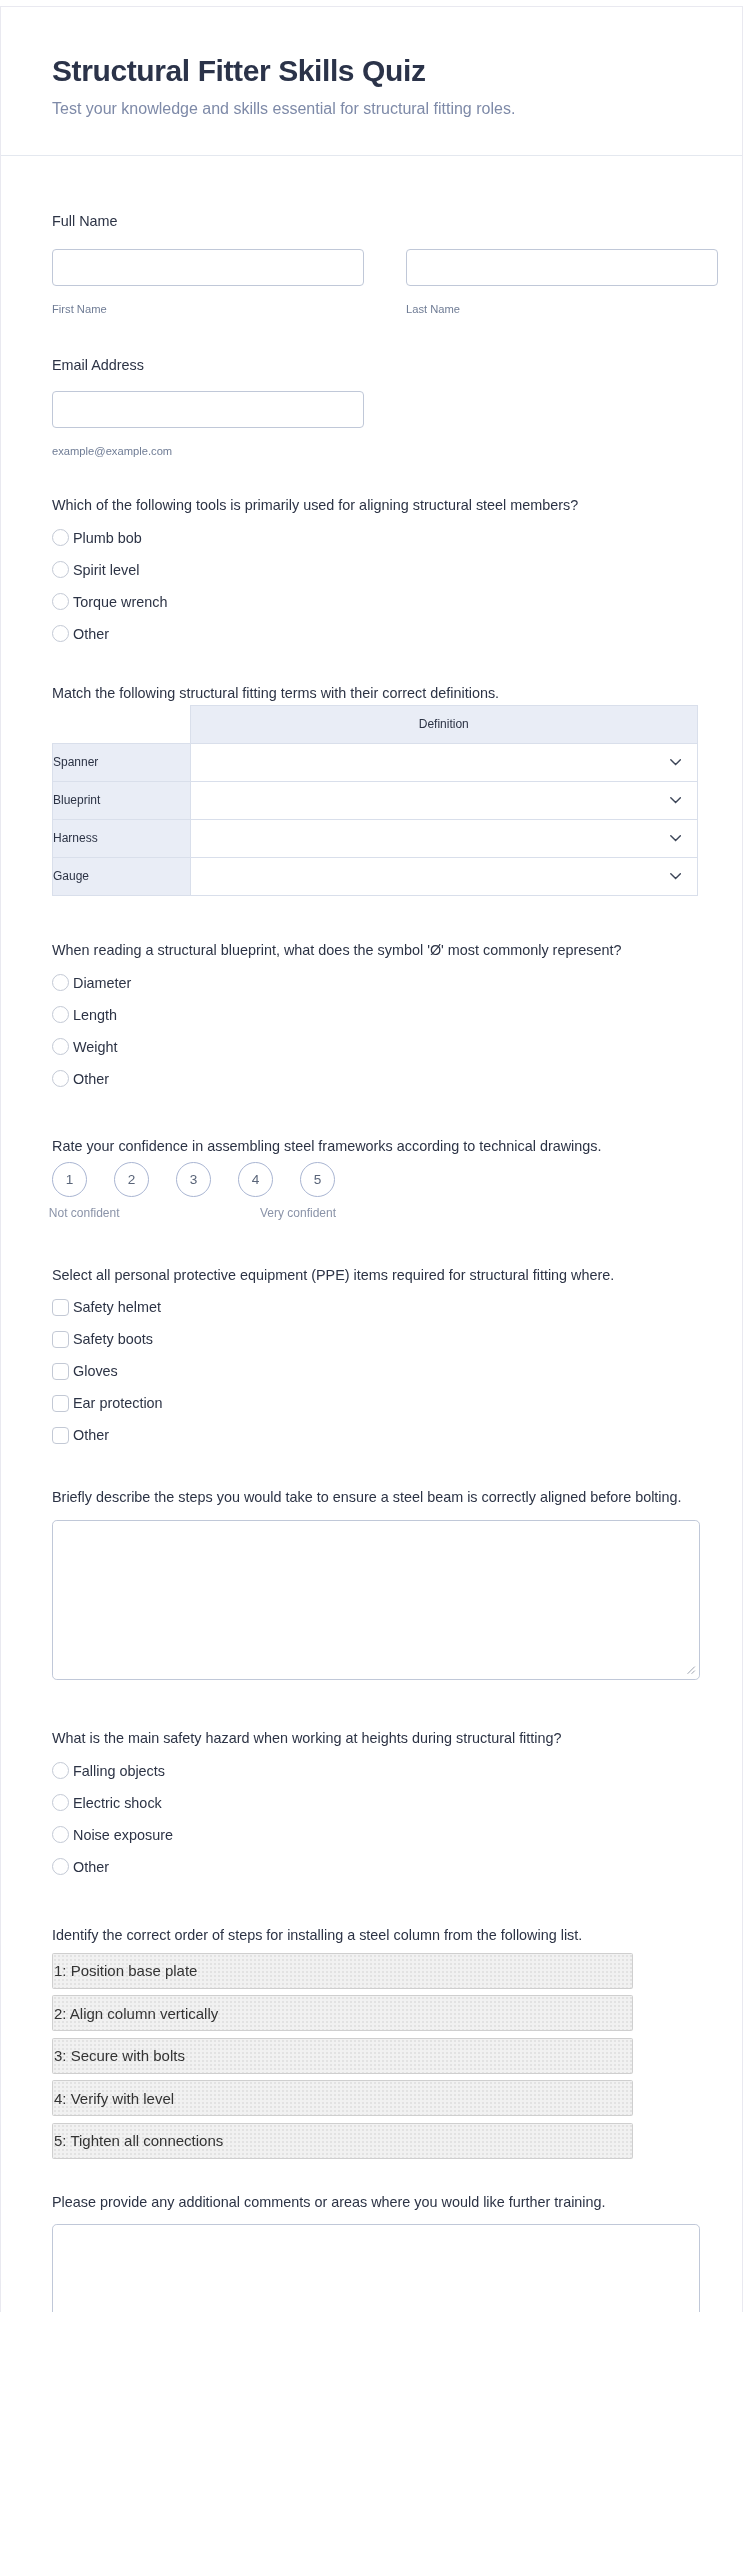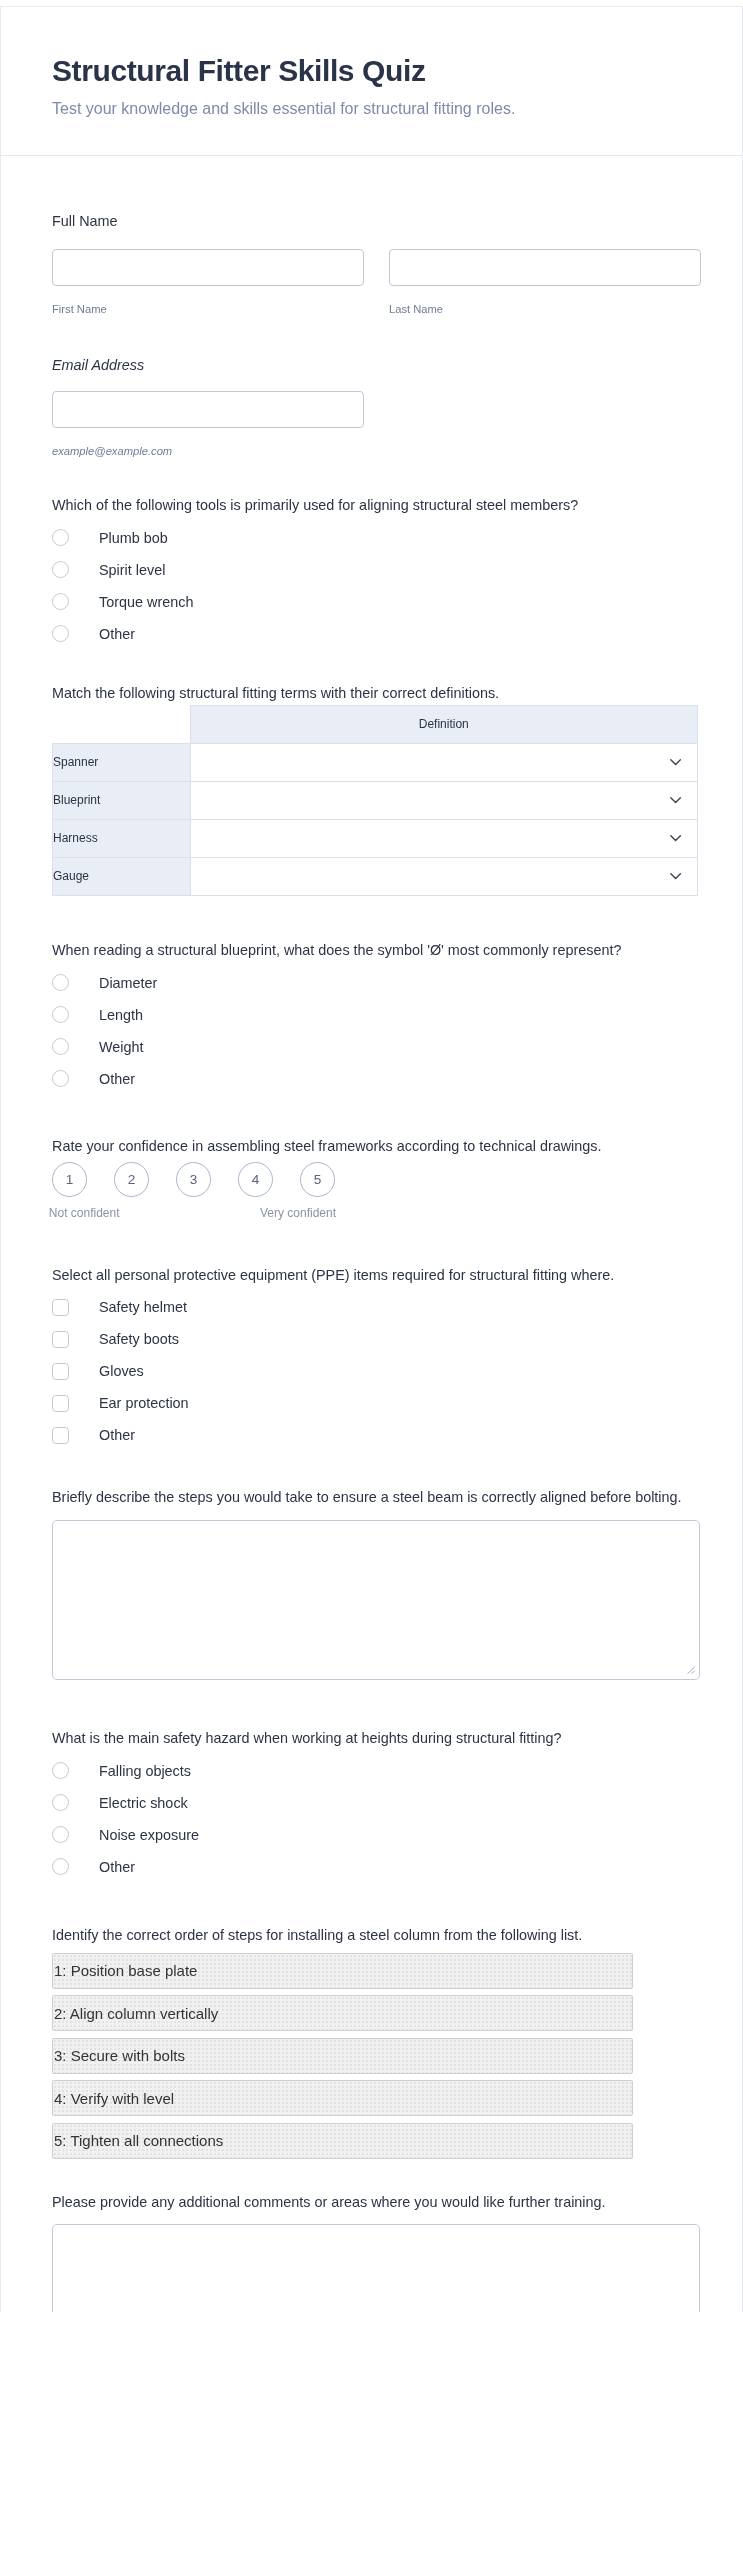--- a/index.html
+++ b/index.html
@@ -24,50 +24,50 @@
     color: #2b3349; letter-spacing: -0.4px; margin: 0;
   }
   .form-subtitle {
     margin-top: 7.2px; font-size: 16px; line-height: 21px; color: #7e8aa8;
   }
   .divider { border: none; border-top: 0.8px solid #e4e8ef; margin: 0; }
   .form-body { padding: 0 44px 0 51px; }
 
   .field { display: block; }
   .f-name   { margin-top: 53px; }
-  .f-email  { margin-top: 37px; font-style: italic; }
+  .f-email  { margin-top: 37px; }
   .f-q1     { margin-top: 35px; }
   .f-match  { margin-top: 31px; }
   .f-symbol { margin-top: 42px; }
   .f-rate   { margin-top: 39px; }
   .f-ppe    { margin-top: 42px; }
   .f-beam   { margin-top: 34px; }
   .f-hazard { margin-top: 46px; }
   .f-order  { margin-top: 40px; }
   .f-comments { margin-top: 31px; }
 
   .q-label {
     display: block; font-size: 14.4px; font-weight: 500;
     line-height: 24px; color: #2c3345; max-width: 651px;
   }
 
   
-  .name-row { display: flex; gap: 25px; margin-top: 16px; }
+  .name-row { display: flex; gap: 42px; margin-top: 16px; }
   .name-col { width: 312px; }
   .text-input {
     width: 312px; height: 37px; border: 0.8px solid #c0c8d8;
     border-radius: 4px; background: #fff; outline: none;
     font: inherit; padding: 0 9.6px; color: #2c3345; display: block;
   }
   .sublabel { margin-top: 16px; font-size: 11.2px; line-height: 14.4px; color: #6f7c95; }
   .input-gap { margin-top: 13.6px; }
 
   
   .options { list-style: none; margin: 4.8px 0 0 0; padding: 0; }
-  .option { display: flex; align-items: center; height: 32px; gap: 30px; cursor: pointer; }
+  .option { display: flex; align-items: center; height: 32px; gap: 4px; cursor: pointer; }
   .radio {
     width: 17px; height: 17px; flex: none; background: #fff;
     border: 1.6px solid #c3c9d5; border-radius: 50%;
   }
   .checkbox {
     width: 17px; height: 17px; flex: none; background: #fff;
     border: 1.6px solid #c3c9d5; border-radius: 4px;
   }
   .option-label { font-size: 14.4px; color: #2c3345; }
 

